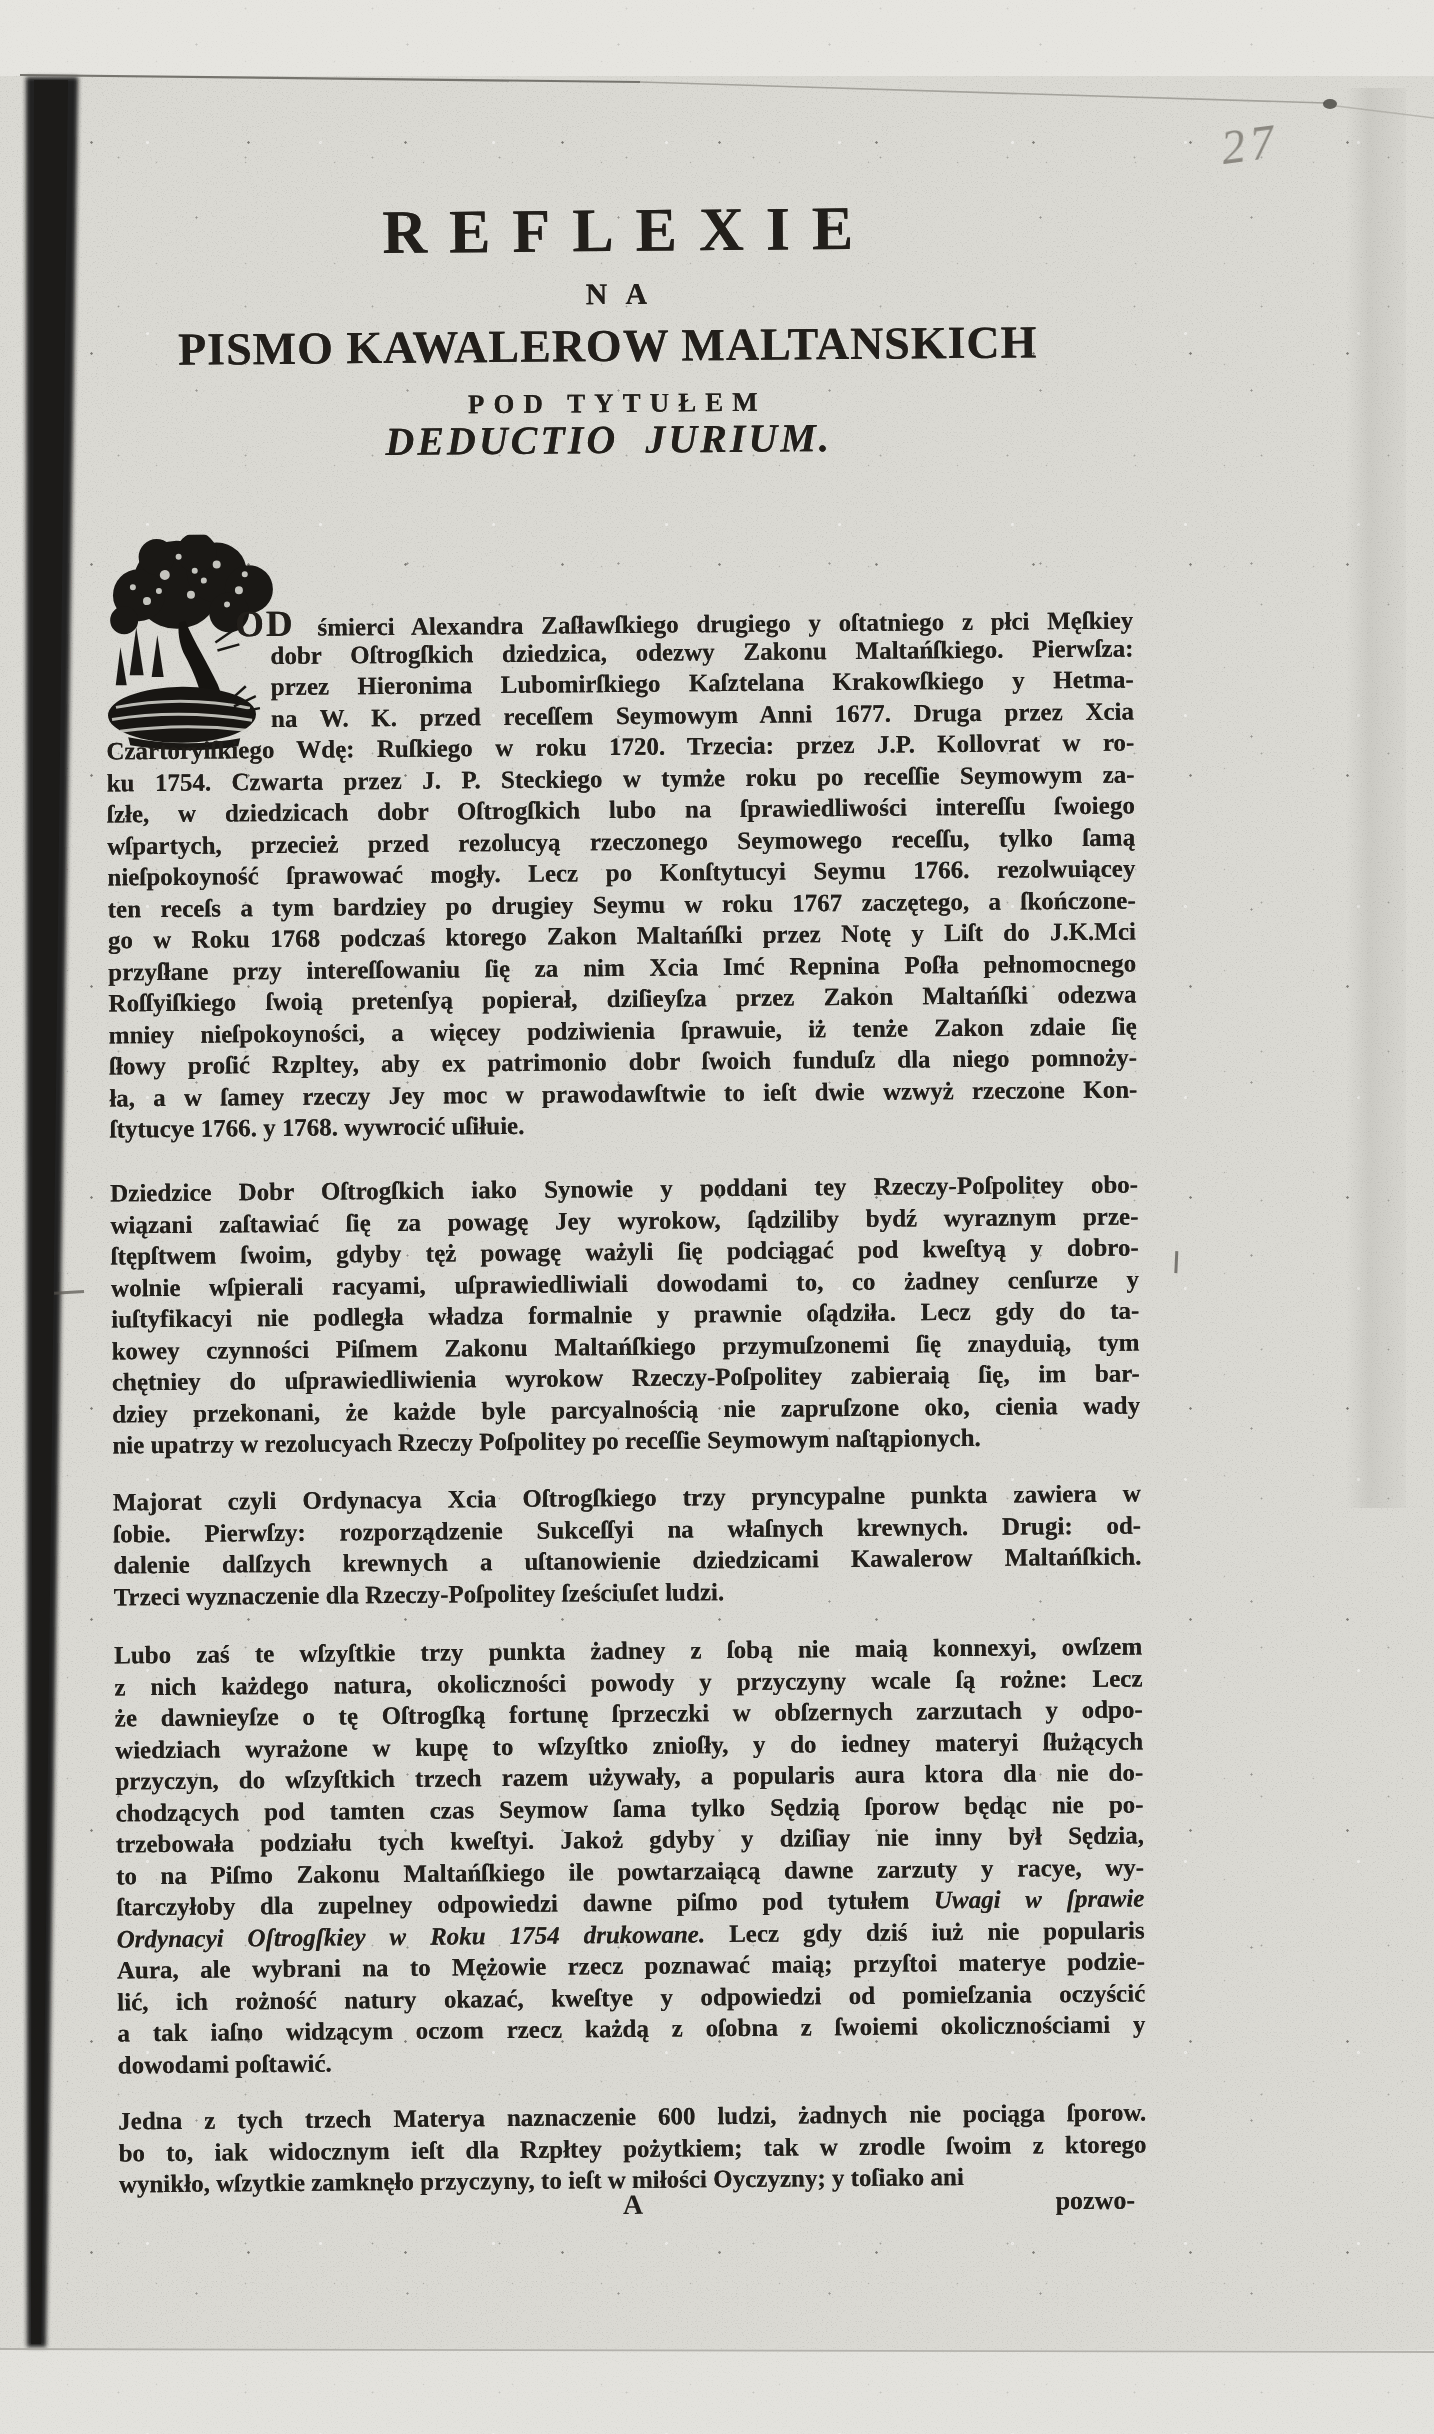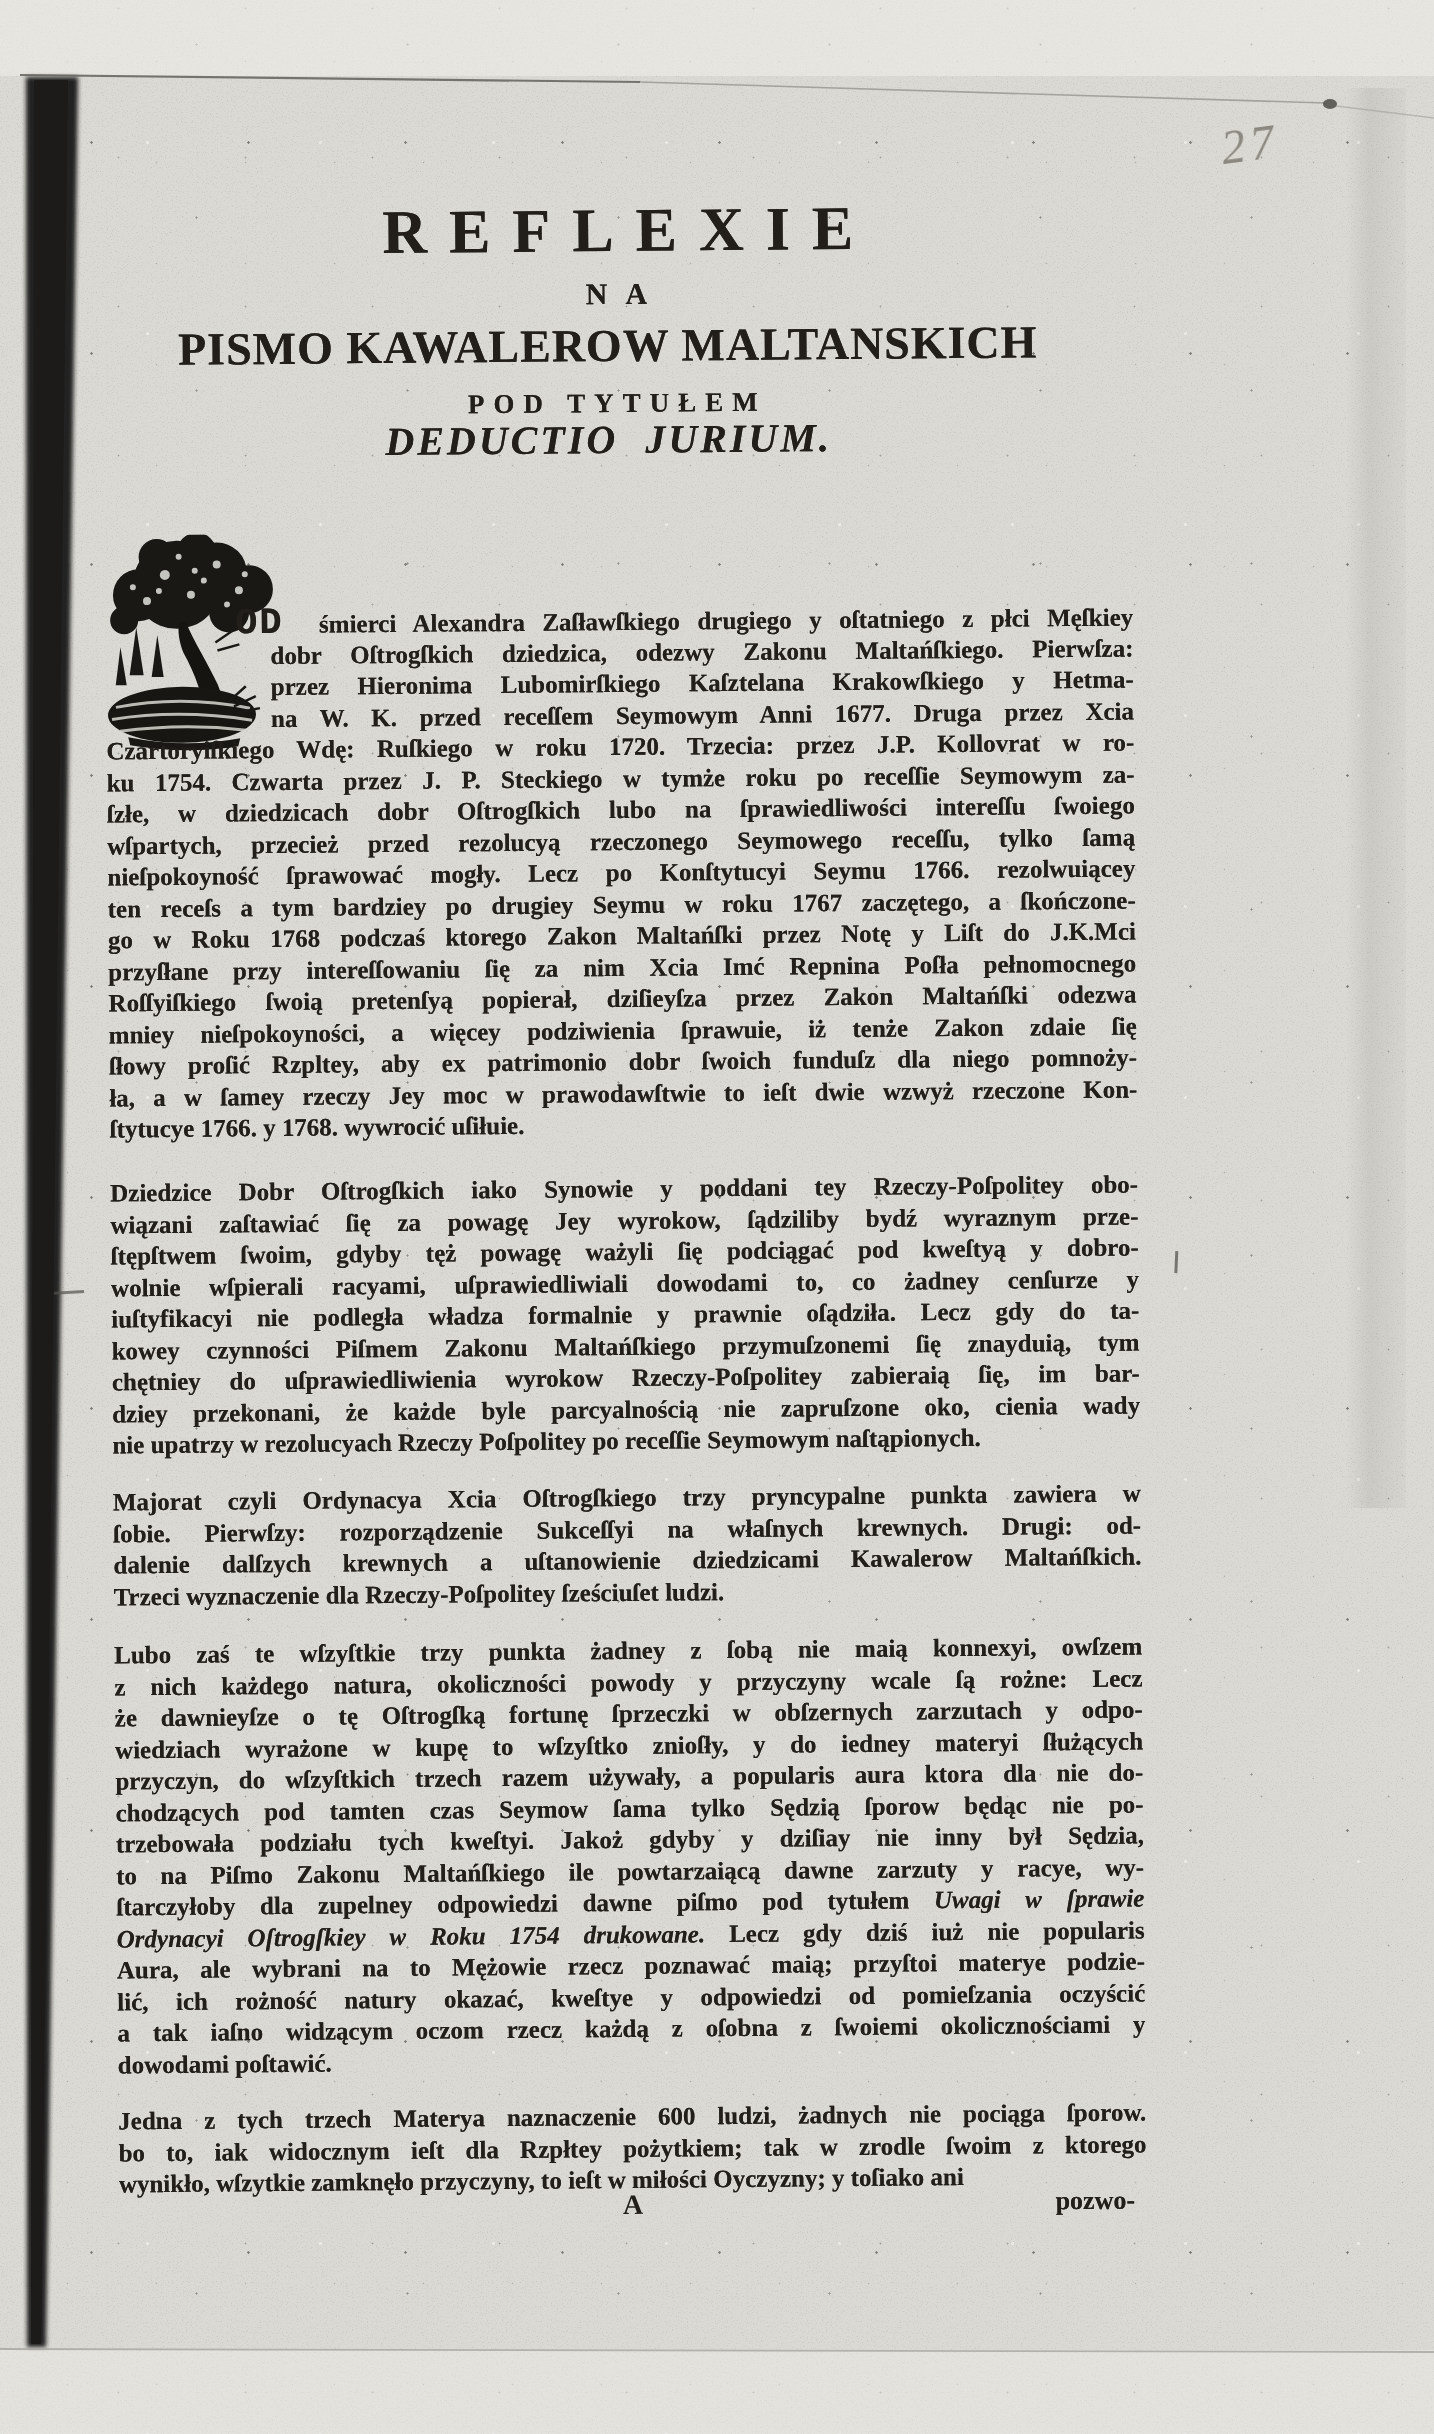--- a/index.html
+++ b/index.html
@@ -39,21 +39,21 @@
   
   .para{position:absolute;left:112px;width:1028px;font-size:25px;font-weight:bold;
         text-shadow:0 0 .5px rgba(32,28,22,.8);}
   .p0{top:605px;} .p1{top:1173px;} .p2{top:1482px;} .p3{top:1635px;} .p4{top:2101px;}
   .line{height:31.5px;line-height:31.5px;white-space:normal;}
   .jl{text-align:justify;}
   .jl::after{content:"";display:inline-block;width:100%;height:0;}
   .nj{text-align:left;}
   .ind{margin-left:165px;}
   .lead-line{margin-left:130px;}
-  .lead{font-size:37px;line-height:31.5px;letter-spacing:2px;font-family:Liberation Mono, monospace;}
+  .lead{font-size:37px;line-height:31.5px;letter-spacing:2px;}
   i{font-style:italic;}
   
   .sig{position:absolute;left:112px;top:2189px;width:1028px;text-align:center;
        font-size:28px;font-weight:bold;line-height:31.5px;}
   .catch{position:absolute;left:112px;top:2189px;width:1028px;text-align:right;
        font-size:26px;font-weight:bold;line-height:31.5px;padding-right:12px;box-sizing:border-box;
        text-shadow:0 0 .5px rgba(32,28,22,.8);}
   
   .tick1{position:absolute;left:1176px;top:1256px;width:3px;height:22px;background:#5f5d57;opacity:.8;transform:rotate(3deg);}
   .dash1{position:absolute;left:55px;top:1286px;width:30px;height:3px;background:#55534d;opacity:.7;transform:rotate(-3deg);}

